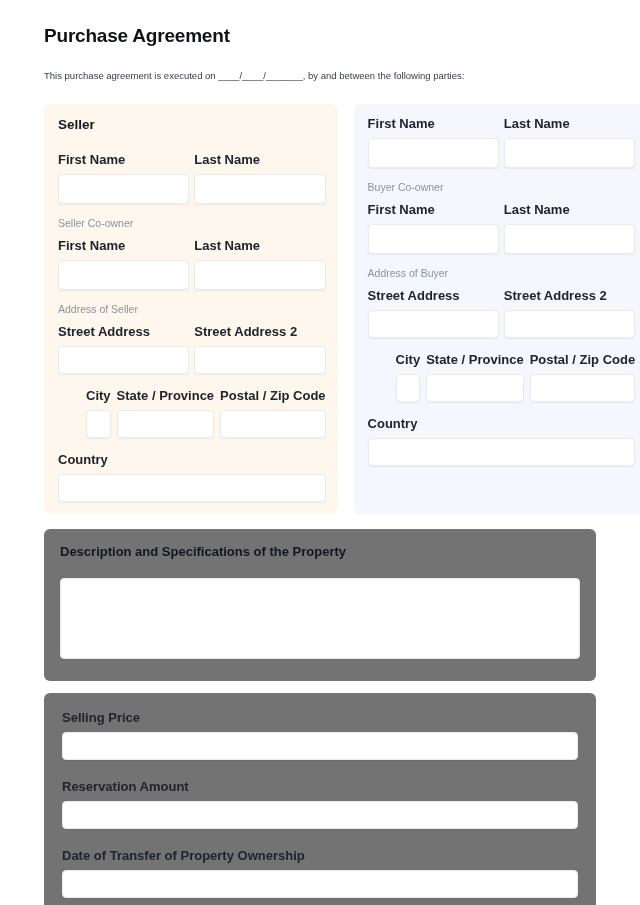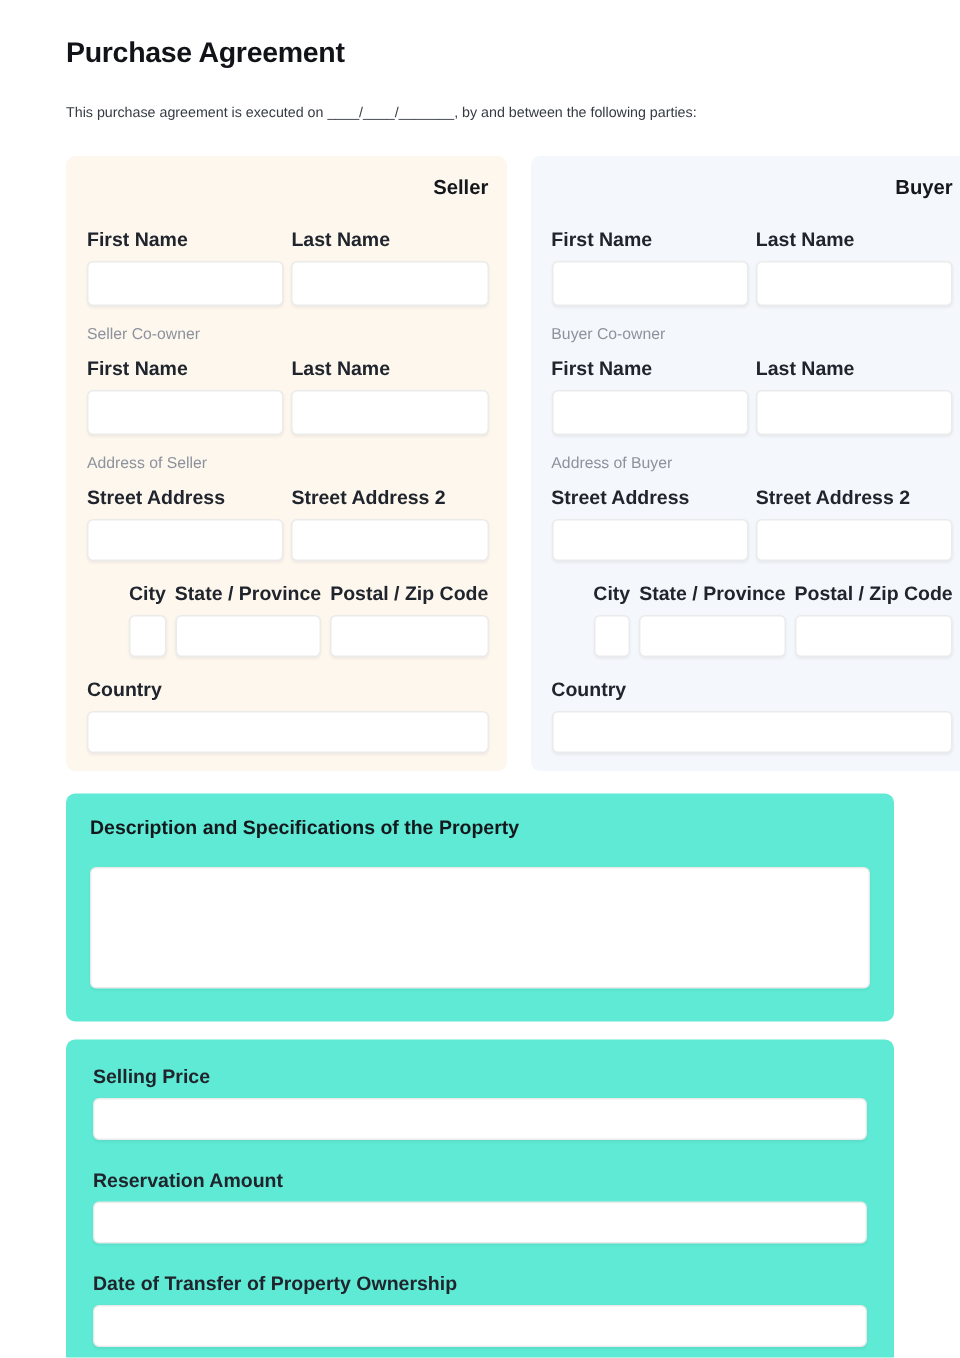--- a/index.html
+++ b/index.html
@@ -8,35 +8,35 @@
   .page { padding: 0 44px; }
 
   .doc-title { font-size: 19px; font-weight: 700; line-height: 1.2; letter-spacing: -0.2px; margin-top: 25px; color: #111318; }
   .intro { font-size: 9.5px; line-height: 1.2; color: #363b43; margin-top: 22px; }
 
   .panels { display: flex; gap: 16px; margin-top: 23px; }
   .panel { flex: 1 1 0; border-radius: 6px; padding: 13px 12px 12px 14px; }
   .panel--seller { background: #fdf7ee; }
   .panel--buyer  { background: #f4f7fb; }
 
-  .panel-heading { font-size: 13.5px; font-weight: 700; color: #14171c; margin-bottom: 21px; text-align: right; }
+  .panel-heading { font-size: 13.5px; font-weight: 700; color: #14171c; margin-bottom: 21px; }
   .sub-heading { font-size: 10.5px; font-weight: 500; color: #8d929c; margin: 13px 0 10px; }
 
   .grid-2 { display: grid; grid-template-columns: 1fr 1fr; gap: 5px; }
   .grid-3 { display: grid; grid-template-columns: 1fr 1fr 1fr; gap: 6px; margin-left: 28px; }
   .row-gap { margin-top: 15px; }
 
   .field-label { display: block; font-size: 13px; font-weight: 700; line-height: 1.15; color: #20242c; margin-bottom: 6px; white-space: nowrap; }
   .text-input { display: block; width: 100%; background: #fff; border: 1px solid #ebebeb; border-radius: 4px;
                 box-shadow: 0 1px 2px rgba(16,24,40,0.06); outline: none; font-family: "Liberation Sans", sans-serif;
                 font-size: 10px; color: #16181d; padding: 0 6px; }
   .input-h30 { height: 30px; }
   .input-h28 { height: 28px; }
 
-  .section { background: #5eead4; border-radius: 6px; }
+  .section { background: #737373; border-radius: 6px; }
   .section--property { margin-top: 15px; padding: 15px 16px 22px; }
   .section--payment  { margin-top: 12px; padding: 18px 18px 29px; }
   .section-heading { font-size: 13px; font-weight: 700; color: #14171c; }
   .section--property .section-heading { margin-bottom: 19px; }
   .section--payment  .section-heading { margin-bottom: 22px; }
 
   .textarea { display: block; width: 100%; height: 81px; background: #fff; border: 1px solid #ebebeb; border-radius: 4px;
               box-shadow: 0 1px 2px rgba(16,24,40,0.06); resize: none; outline: none;
               font-family: "Liberation Sans", sans-serif; font-size: 10px; padding: 6px; }
 
@@ -107,21 +107,20 @@
         </div>
       </div>
 
       <div class="row-gap">
         <label class="field-label">Country</label>
         <input class="text-input input-h28" type="text" value="" style="">
       </div>
     </section>
 
     <section class="panel panel--buyer">
-      <h2 class="panel-heading">Buyer</h2>
 
       <div class="grid-2">
         <div>
           <label class="field-label">First Name</label>
           <input class="text-input input-h30" type="text" value="" style="">
         </div>
         <div>
           <label class="field-label">Last Name</label>
           <input class="text-input input-h30" type="text" value="" style="">
         </div>

